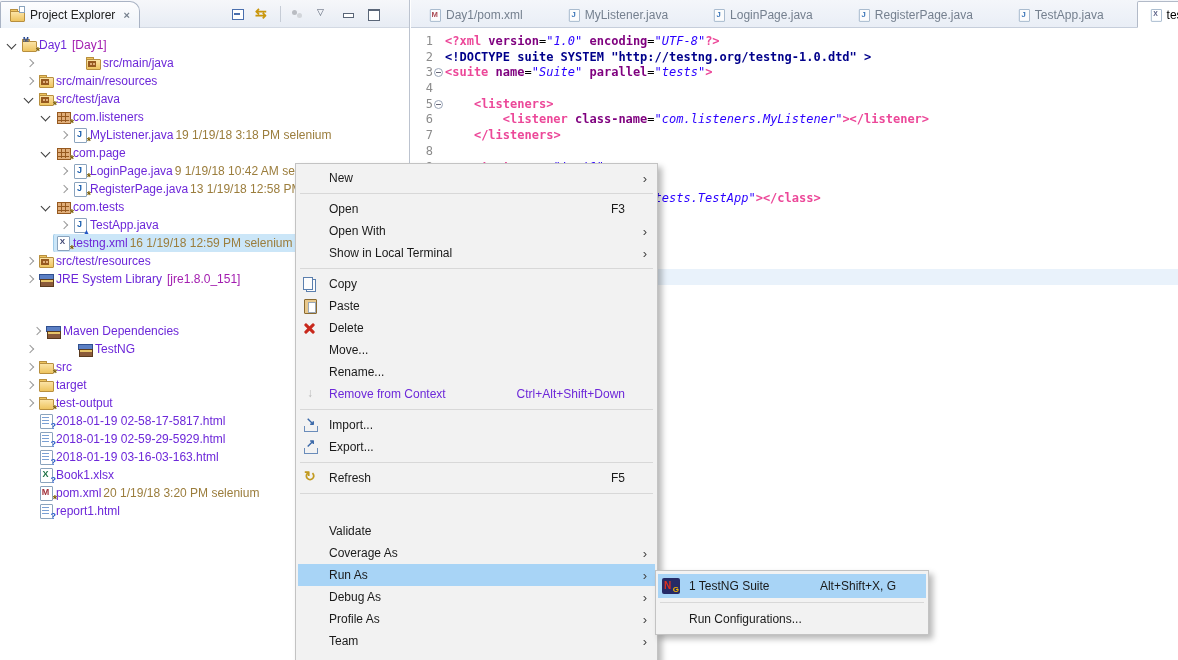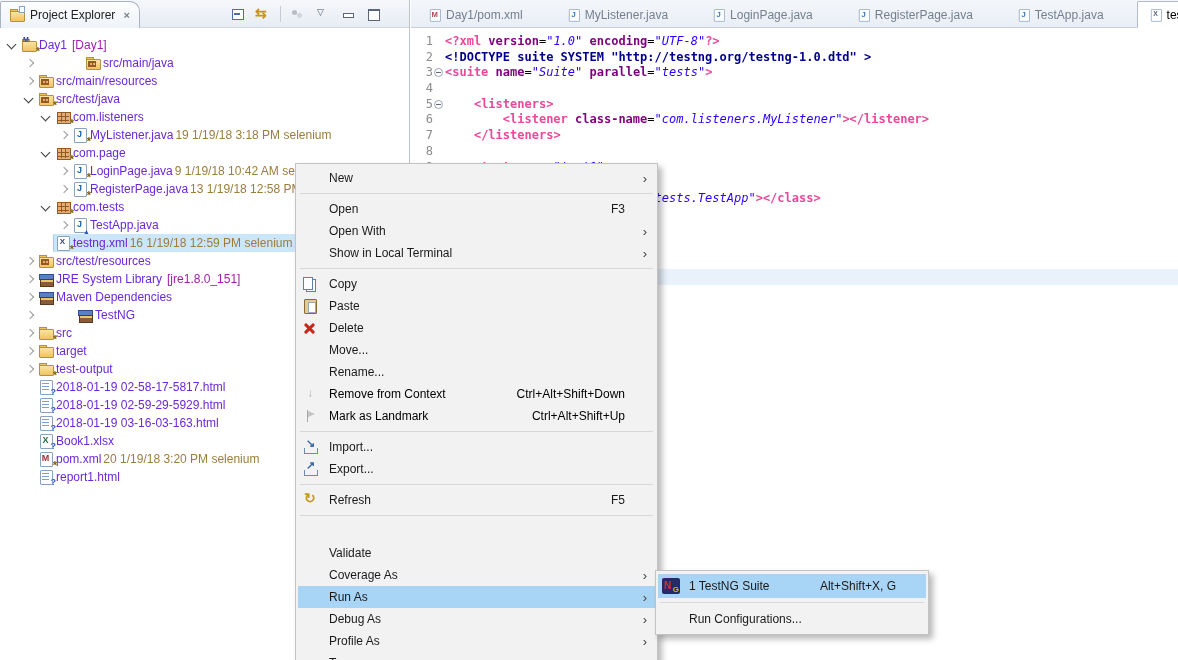--- a/index.html
+++ b/index.html
@@ -86,21 +86,21 @@
   .menu{position:absolute;background:#f2f2f2;border:1px solid #c3c3c3;box-shadow:4px 4px 6px rgba(0,0,0,.28);padding:3px 2px;z-index:10}
   #cmenu{left:295px;top:163px;width:363px;height:620px}
   #submenu{left:655px;top:570px;width:274px;z-index:11}
   .mi{display:flex;align-items:center;height:22px;padding:0 4px 0 4px}
   #submenu .mi{height:24px}
   .mi.hl{background:#a8d4f6}
   .mic{width:18px;height:16px;position:relative;flex:none}
   .mlabel{padding-left:9px;color:#1a1a1a;flex:1;white-space:nowrap}
   .macc{color:#1a1a1a;padding-right:14px;white-space:nowrap}
   .marrow{width:12px;text-align:center;color:#444;font-size:13px}
-  .mi.dis .mlabel,.mi.dis .macc{color:#000000}
+  .mi.dis .mlabel,.mi.dis .macc{color:#6d28d9}
   .msep{height:1px;background:#d8d8d8;margin:4px 2px}
 
   .mi-copy::before{content:"";position:absolute;left:1px;top:1px;width:8px;height:11px;background:#fdfdfd;border:1px solid #5b7fae;box-shadow:3px 2px 0 -1px #fdfdfd,3px 2px 0 0 #5b7fae}
   .mi-paste::before{content:"";position:absolute;left:2px;top:1px;width:11px;height:13px;background:#e8c98e;border:1px solid #8a6a30;border-radius:1px}
   .mi-paste::after{content:"";position:absolute;left:6px;top:4px;width:6px;height:9px;background:#fff;border:1px solid #9aa8b8}
   .mi-delete::before,.mi-delete::after{content:"";position:absolute;left:1px;top:7px;width:13px;height:3px;background:#c8281c;border-radius:1px}
   .mi-delete::before{transform:rotate(45deg)}
   .mi-delete::after{transform:rotate(-45deg)}
   .mi-import::before{content:"↘";position:absolute;left:4px;top:-2px;color:#3a68a8;font-weight:bold;font-size:11px}
   .mi-import::after{content:"";position:absolute;left:2px;bottom:1px;width:12px;height:5px;border:1px solid #6a8cba;border-top:none}
@@ -263,21 +263,21 @@
         </span>
       </div>
       <div class="trow" style="padding-left: 21px;">
         <span class="tw c"></span>
         <span class="inner">
           <span class="ic i-lib"></span>
           <span class="tlabel">JRE System Library</span>
           <span class="tmeta2">[jre1.8.0_151]</span>
         </span>
       </div>
-      <div class="trow" style="padding-left: 21px;">
+      <div class="trow" style="padding-left: 28px; margin-top: 34px;">
         <span class="tw c"></span>
         <span class="inner">
           <span class="ic i-lib"></span>
           <span class="tlabel">Maven Dependencies</span>
         </span>
       </div>
       <div class="trow" style="padding-left: 21px; gap: 39px;">
         <span class="tw c"></span>
         <span class="inner">
           <span class="ic i-lib"></span>
@@ -536,26 +536,20 @@
     </div>
     <div class="mi">
       <span class="mic"></span>
       <span class="mlabel">Rename...</span>
       <span class="marrow"></span>
     </div>
     <div class="mi dis">
       <span class="mic mi-remove-context"></span>
       <span class="mlabel">Remove from Context</span>
       <span class="macc">Ctrl+Alt+Shift+Down</span>
-      <span class="marrow"></span>
-    </div>
-    <div class="mi dis">
-      <span class="mic mi-landmark"></span>
-      <span class="mlabel">Mark as Landmark</span>
-      <span class="macc">Ctrl+Alt+Shift+Up</span>
       <span class="marrow"></span>
     </div>
     <div class="msep"></div>
     <div class="mi">
       <span class="mic mi-import"></span>
       <span class="mlabel">Import...</span>
       <span class="marrow"></span>
     </div>
     <div class="mi">
       <span class="mic mi-export"></span>

